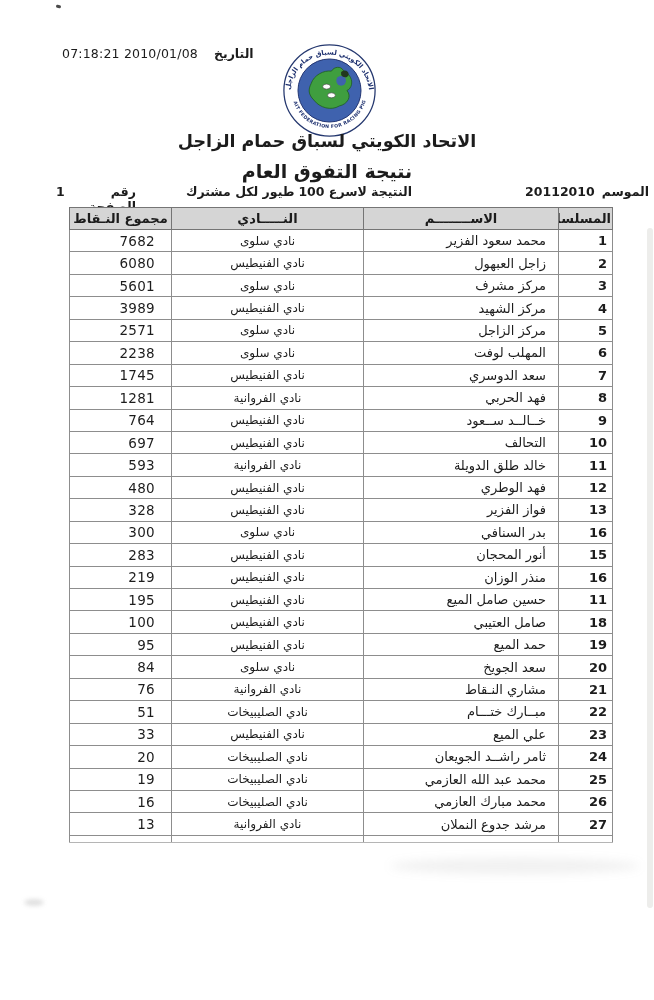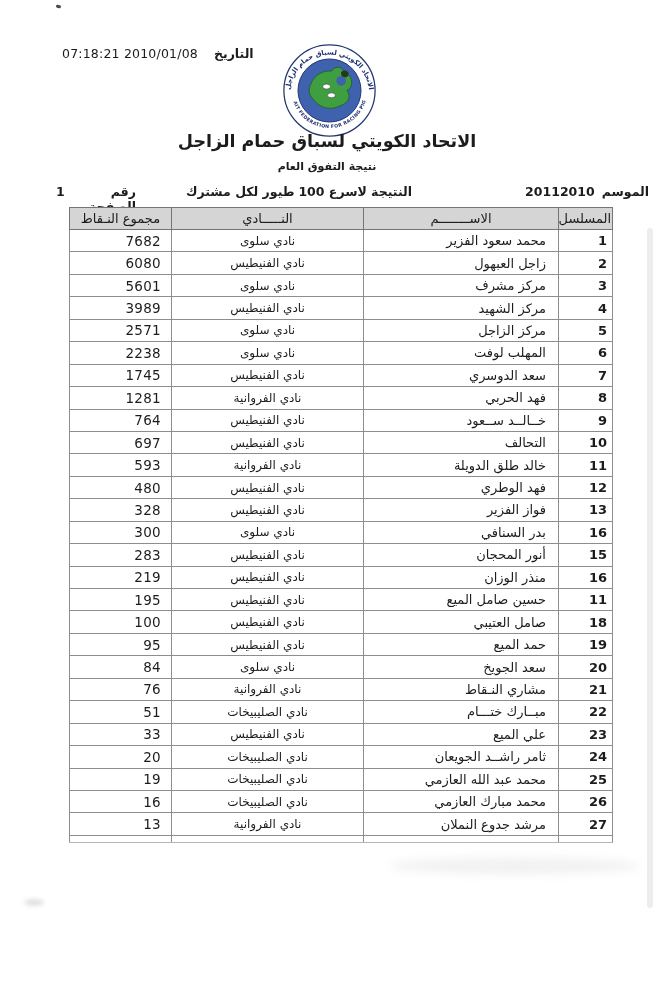--- a/index.html
+++ b/index.html
@@ -16,21 +16,21 @@
   .abs { position: absolute; }
 
   
   .date-line { top: 46px; left: 62px; display: flex; direction: rtl; align-items: baseline; gap: 16px; font-size: 12.5px; }
   .date-label { font-weight: bold; }
   .date-value { direction: ltr; unicode-bidi: embed; letter-spacing: .2px; }
 
   .logo-wrap { top: 42px; left: 281px; width: 97px; height: 97px; }
 
   .doc-title   { top: 131px; left: 0; width: 654px; text-align: center; font-size: 17.5px; font-weight: bold; }
-  .doc-subtitle{ top: 160px; left: 0; width: 654px; text-align: center; font-size: 11px; font-weight: bold; }
+  .doc-subtitle{ top: 160px; left: 0; width: 654px; text-align: center; font-size: 19px; font-weight: bold; }
 
   .info-line { top: 184px; left: 0; width: 654px; height: 18px; font-size: 12.5px; font-weight: bold; }
   .season-group { position:absolute; right: 5px; top: 0; display: flex; direction: rtl; gap: 7px; align-items: baseline; }
   .season-value { direction: ltr; unicode-bidi: embed; }
   .result-group { position:absolute; left: 186px; top: 0; width: 226px; display: flex; direction: rtl; justify-content: space-between; }
   .pageno-group { position:absolute; left: 56px; top: 0; width: 80px; display: flex; direction: rtl; justify-content: space-between; }
 
   
   .results-table {
     position: absolute; top: 207px; left: 69px;
@@ -38,39 +38,39 @@
     border-collapse: collapse; table-layout: fixed;
     direction: rtl;
   }
   .results-table th, .results-table td {
     border: 1px solid #8d8d8d;
     padding: 0; overflow: hidden; white-space: nowrap;
     vertical-align: middle;
   }
   .results-table th {
     background: #d5d5d5;
-    font-weight: normal; font-size: 13px; height: 21px;
+    font-weight: bold; font-size: 13px; height: 21px;
     border-color: #757575;
     margin-top: 36px;
   }
   .results-table td { height: 21.45px; font-size: 13px; background:#fff; }
   .col-serial { width: 54px; }
   .col-name   { width: 195px; }
   .col-club   { width: 192px; }
   .col-points { width: 102px; }
 
   .results-table th:nth-child(1) { text-align: right; padding-left: 2px; padding-right: 1px; }
   .results-table th:nth-child(2),
   .results-table th:nth-child(3),
   .results-table th:nth-child(4) { text-align: center; }
 
   .results-table td:nth-child(1) { font-weight: bold; text-align: right; padding-right: 5px; }
   .results-table td:nth-child(2) { text-align: right; padding-right: 12px; }
   .results-table td:nth-child(3) { text-align: center; font-size: 12px; }
-  .results-table td:nth-child(4) { text-align: right; padding-right: 10px; font-size: 13.5px; letter-spacing: .3px; }
+  .results-table td:nth-child(4) { text-align: right; padding-right: 16px; font-size: 13.5px; letter-spacing: .3px; }
 
   .results-table tr.stub-row td { height: 6px; border-bottom-color: #b5b5b5; }
 
   
   .scan-edge-right { top: 228px; right: 1px; width: 6px; height: 680px; background: #ededeb; border-radius: 3px; }
   .scan-smudge-1 { top: 858px; left: 390px; width: 250px; height: 16px; background: rgba(120,120,120,.10); filter: blur(5px); border-radius: 50%; }
   .scan-smudge-2 { top: 899px; left: 24px; width: 20px; height: 7px; background: rgba(90,90,90,.18); filter: blur(2px); border-radius: 50%; }
   .scan-dot { top: 5px; left: 56px; width: 5px; height: 3px; background: #4a4a4a; border-radius: 2px; transform: rotate(12deg); }
 </style>
 </head>

